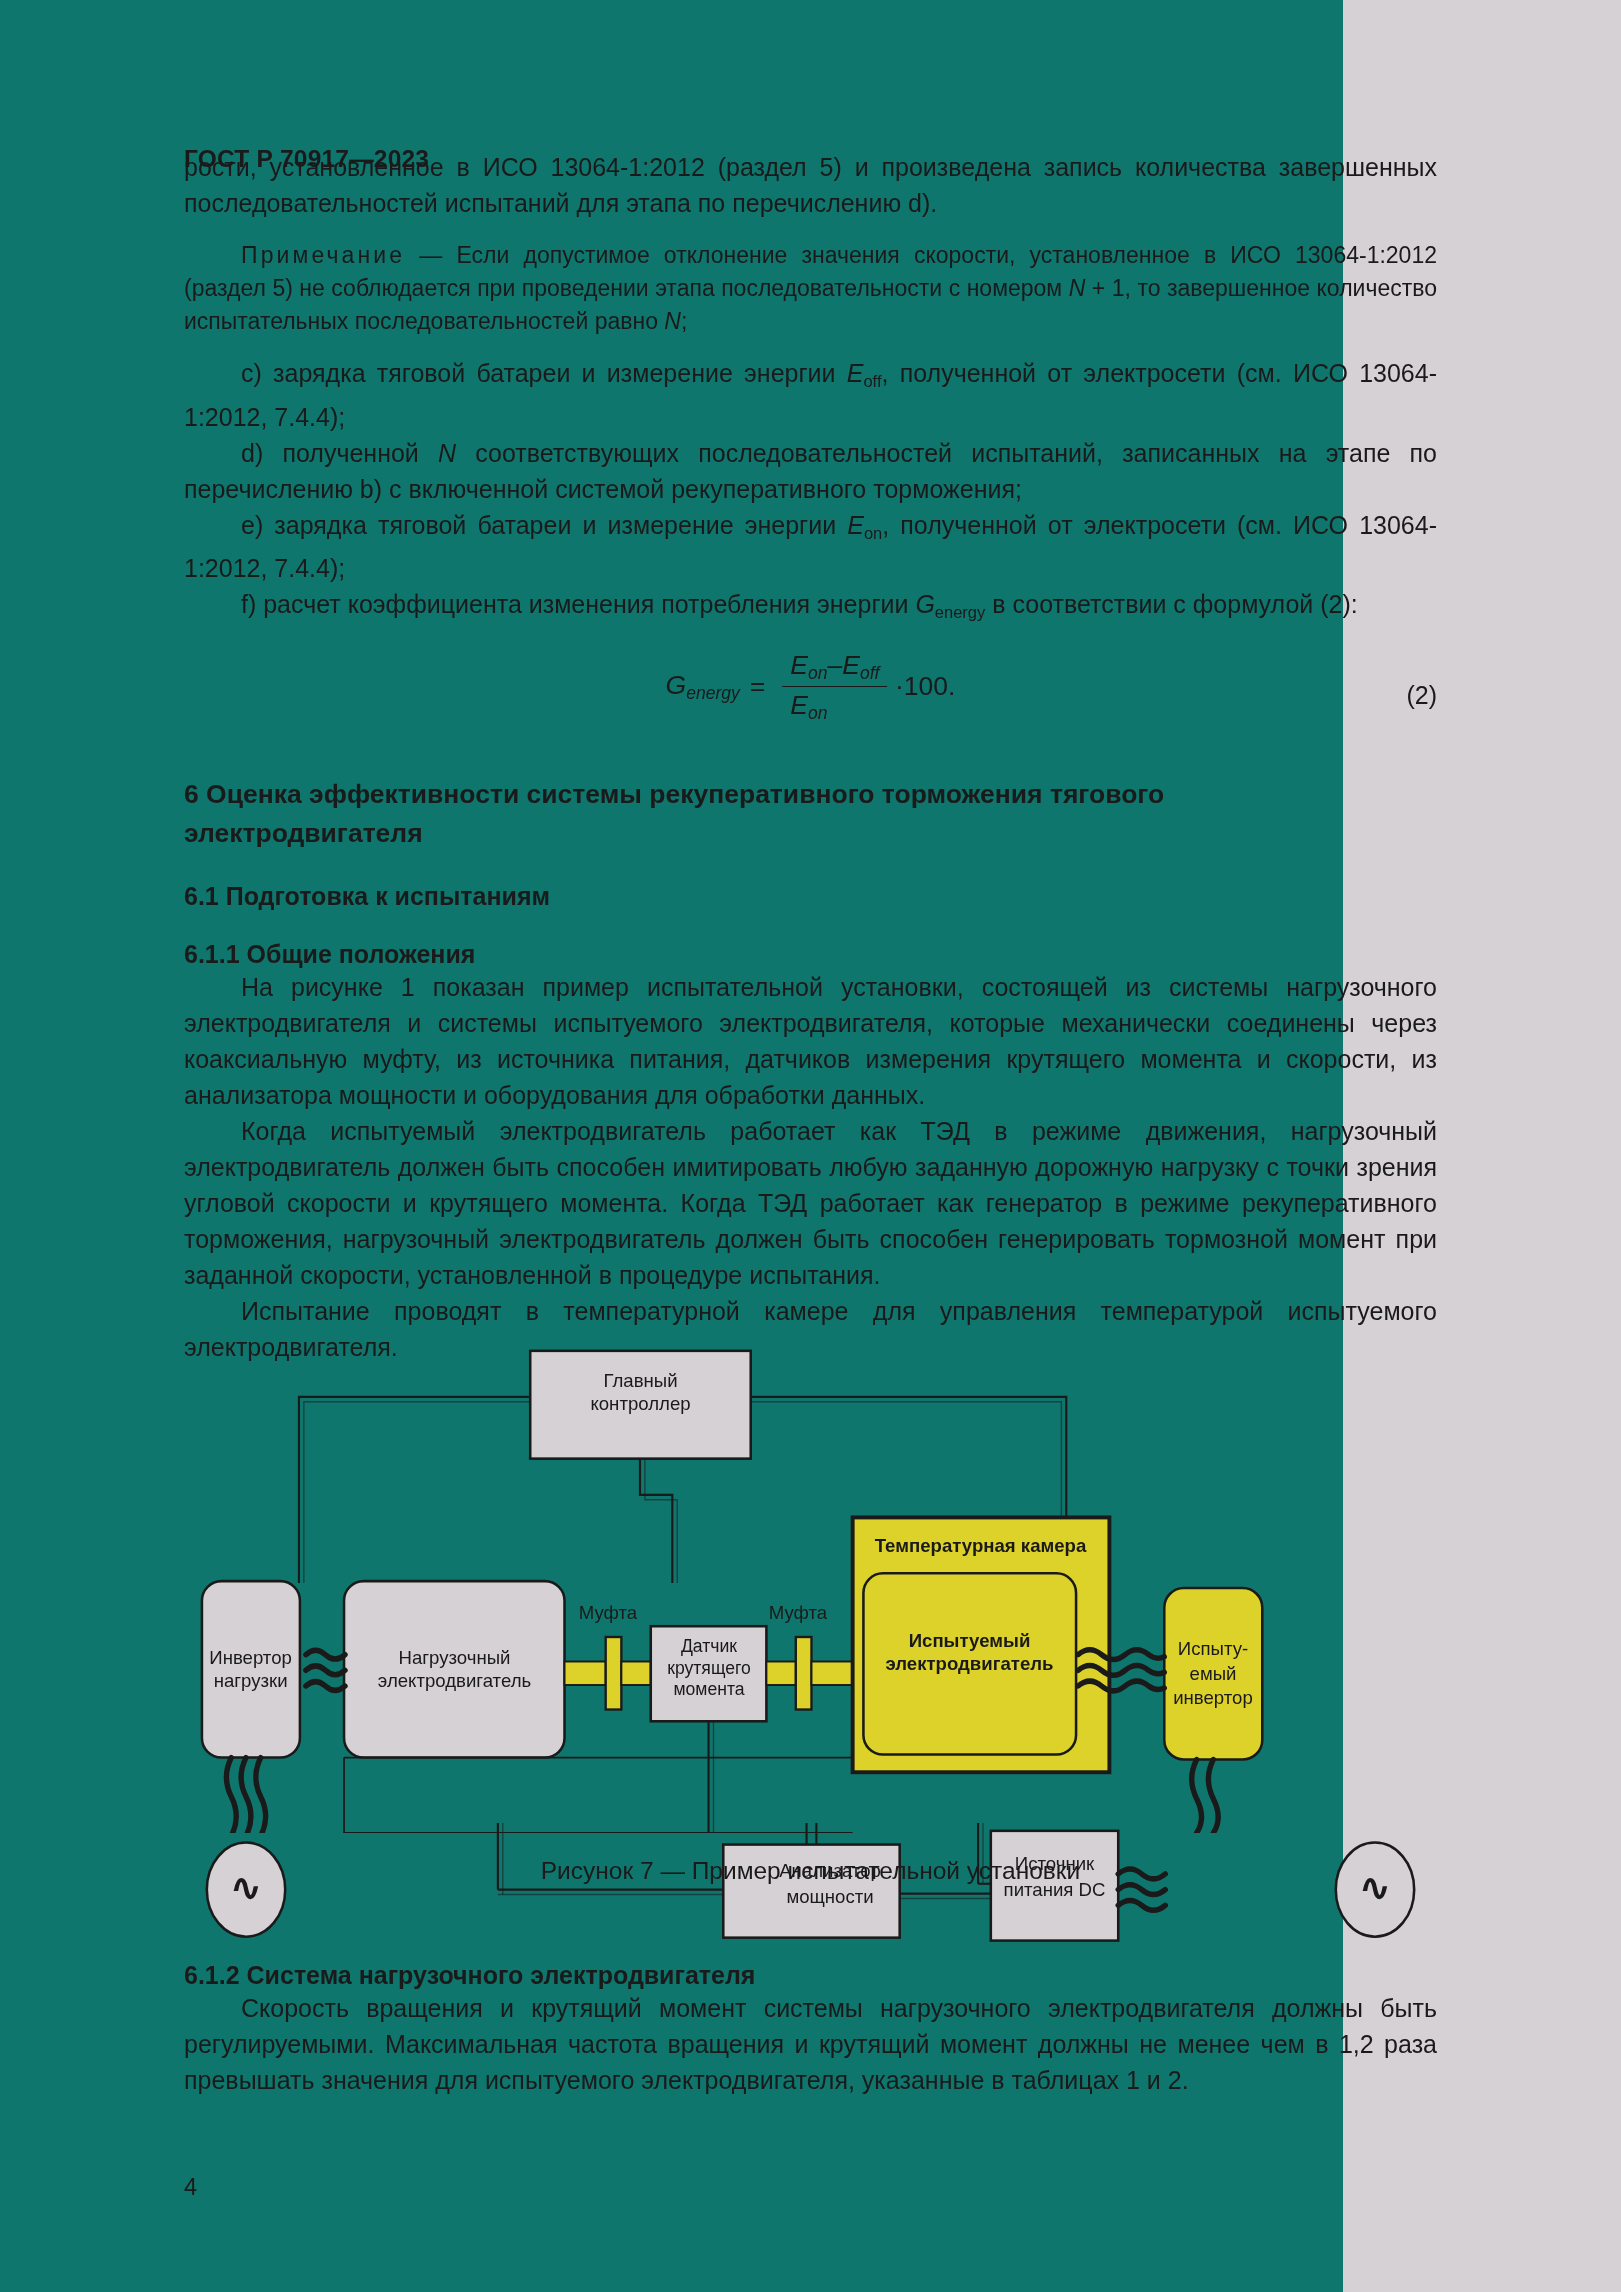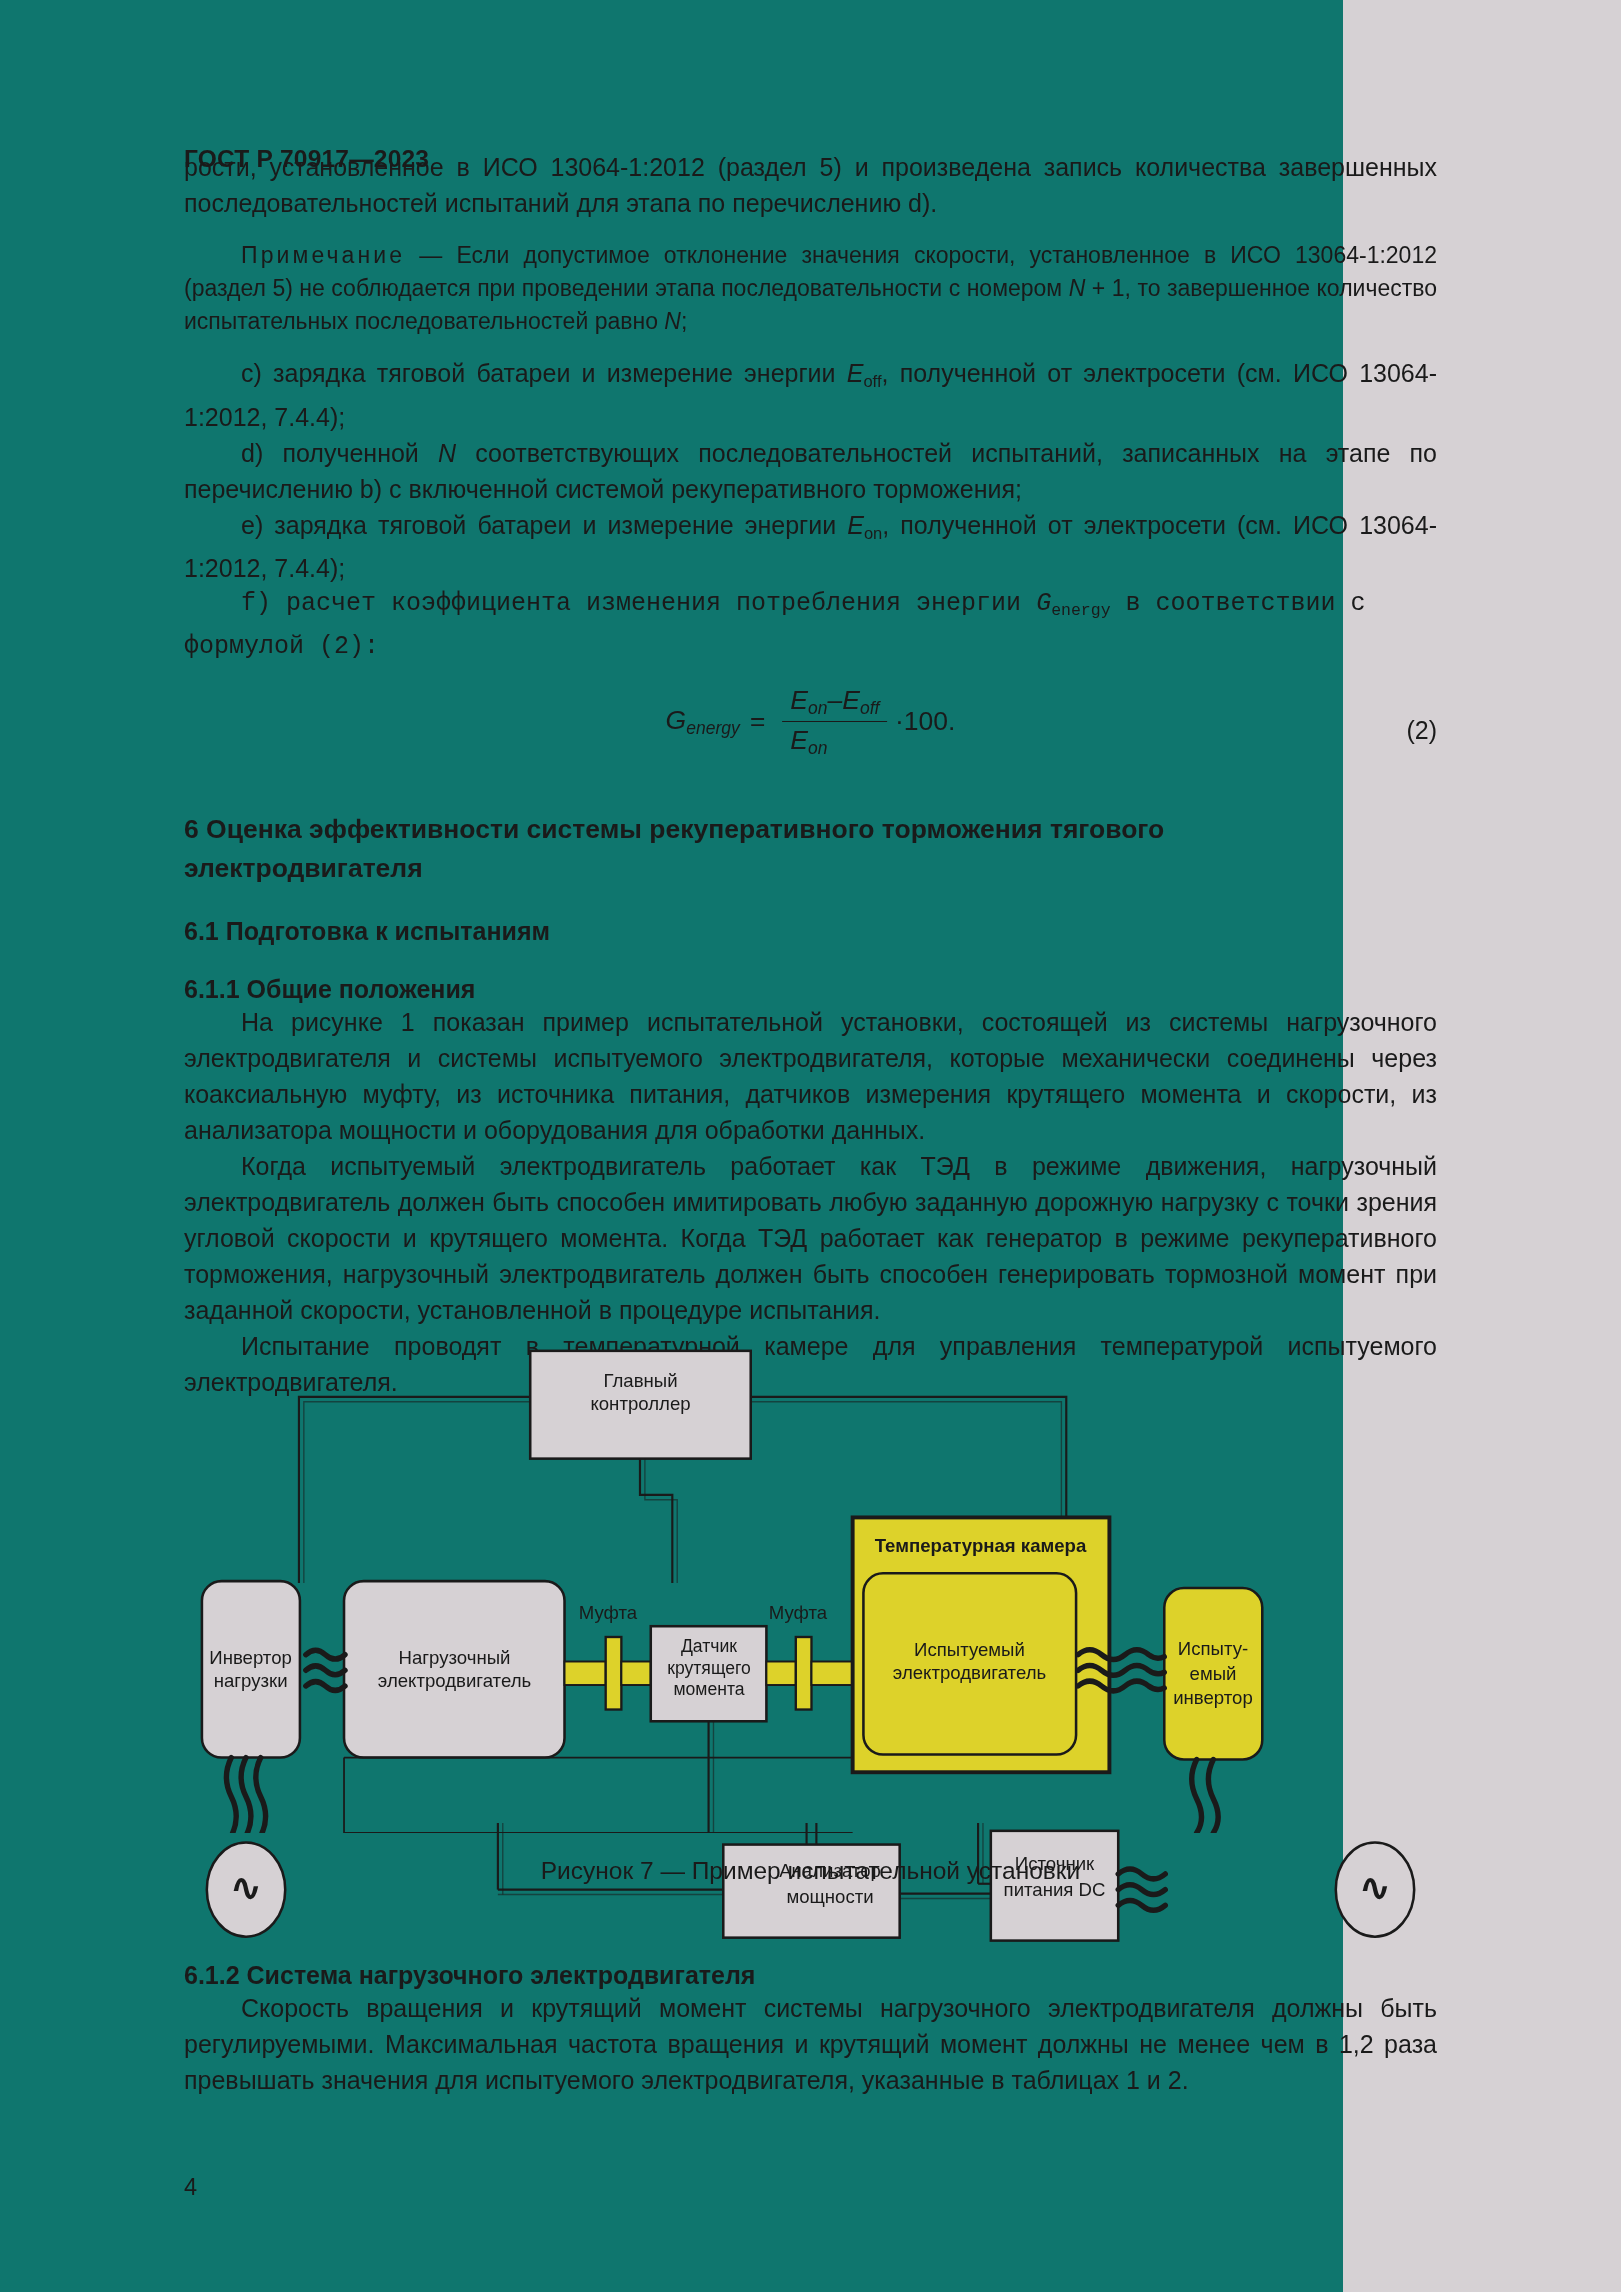--- a/index.html
+++ b/index.html
@@ -162,21 +162,21 @@
     </p>
 
     <div class="gap-s"></div>
 
     <p class="body-text indent"><span>c)  зарядка  тяговой  батареи  и  измерение  энергии  </span><i class="v">E</i><sub>off</sub><span>,  полученной  от  электросети (см. ИСО 13064-1:2012, 7.4.4);</span></p>
 
     <p class="body-text indent"><span>d) полученной </span><i class="v">N</i><span> соответствующих последовательностей испытаний, записанных на этапе по перечислению b) с включенной системой рекуперативного торможения;</span></p>
 
     <p class="body-text indent"><span>e)  зарядка  тяговой  батареи  и  измерение  энергии  </span><i class="v">E</i><sub>on</sub><span>,  полученной  от  электросети (см. ИСО 13064-1:2012, 7.4.4);</span></p>
 
-    <p class="body-text indent" style="text-align:left;font-family:Liberation Mono, monospace;"><span>f) расчет коэффициента изменения потребления энергии </span><i class="v">G</i><sub>energy</sub><span> в соответствии с формулой (2):</span></p>
+    <p class="body-text indent" style="text-align:left;"><span>f) расчет коэффициента изменения потребления энергии </span><i class="v">G</i><sub>energy</sub><span> в соответствии с формулой (2):</span></p>
 
     <div class="formula-row">
       <div class="formula">
         <span><i class="v">G</i><sub>energy</sub></span>
         <span style="margin:0 9.8px;">=</span>
         <span class="frac">
           <span class="num"><i class="v">E</i><sub>on</sub><span>–</span><i class="v">E</i><sub>off</sub></span>
           <span class="den"><i class="v">E</i><sub>on</sub></span>
         </span>
         <span style="font-style:normal;">·100.</span>
@@ -289,21 +289,21 @@
     <div class="box-label" style="left:568px; top:259px; width:92px; font-size:18.6px;">Муфта</div>
 
     <div class="box-label" style="left:467px; top:293px; width:116px; font-size:17.6px; line-height:21.6px;">
       <span>Датчик</span><br>
       <span>крутящего</span><br>
       <span>момента</span>
     </div>
 
     <div class="box-label b" style="left:668px; top:192px; width:257px; font-size:18.6px;">Температурная камера</div>
 
-    <div class="box-label" style="left:679px; top:296px; width:213px;">
+    <div class="box-label" style="left:679px; top:287px; width:213px;font-weight:bold;">
       <span>Испытуемый</span><br>
       <span>электродвигатель</span>
     </div>
 
     <div class="box-label" style="left:980px; top:294px; width:98px; line-height:24.5px;">
       <span>Испыту-</span><br>
       <span>емый</span><br>
       <span>инвертор</span>
     </div>
   </div>

